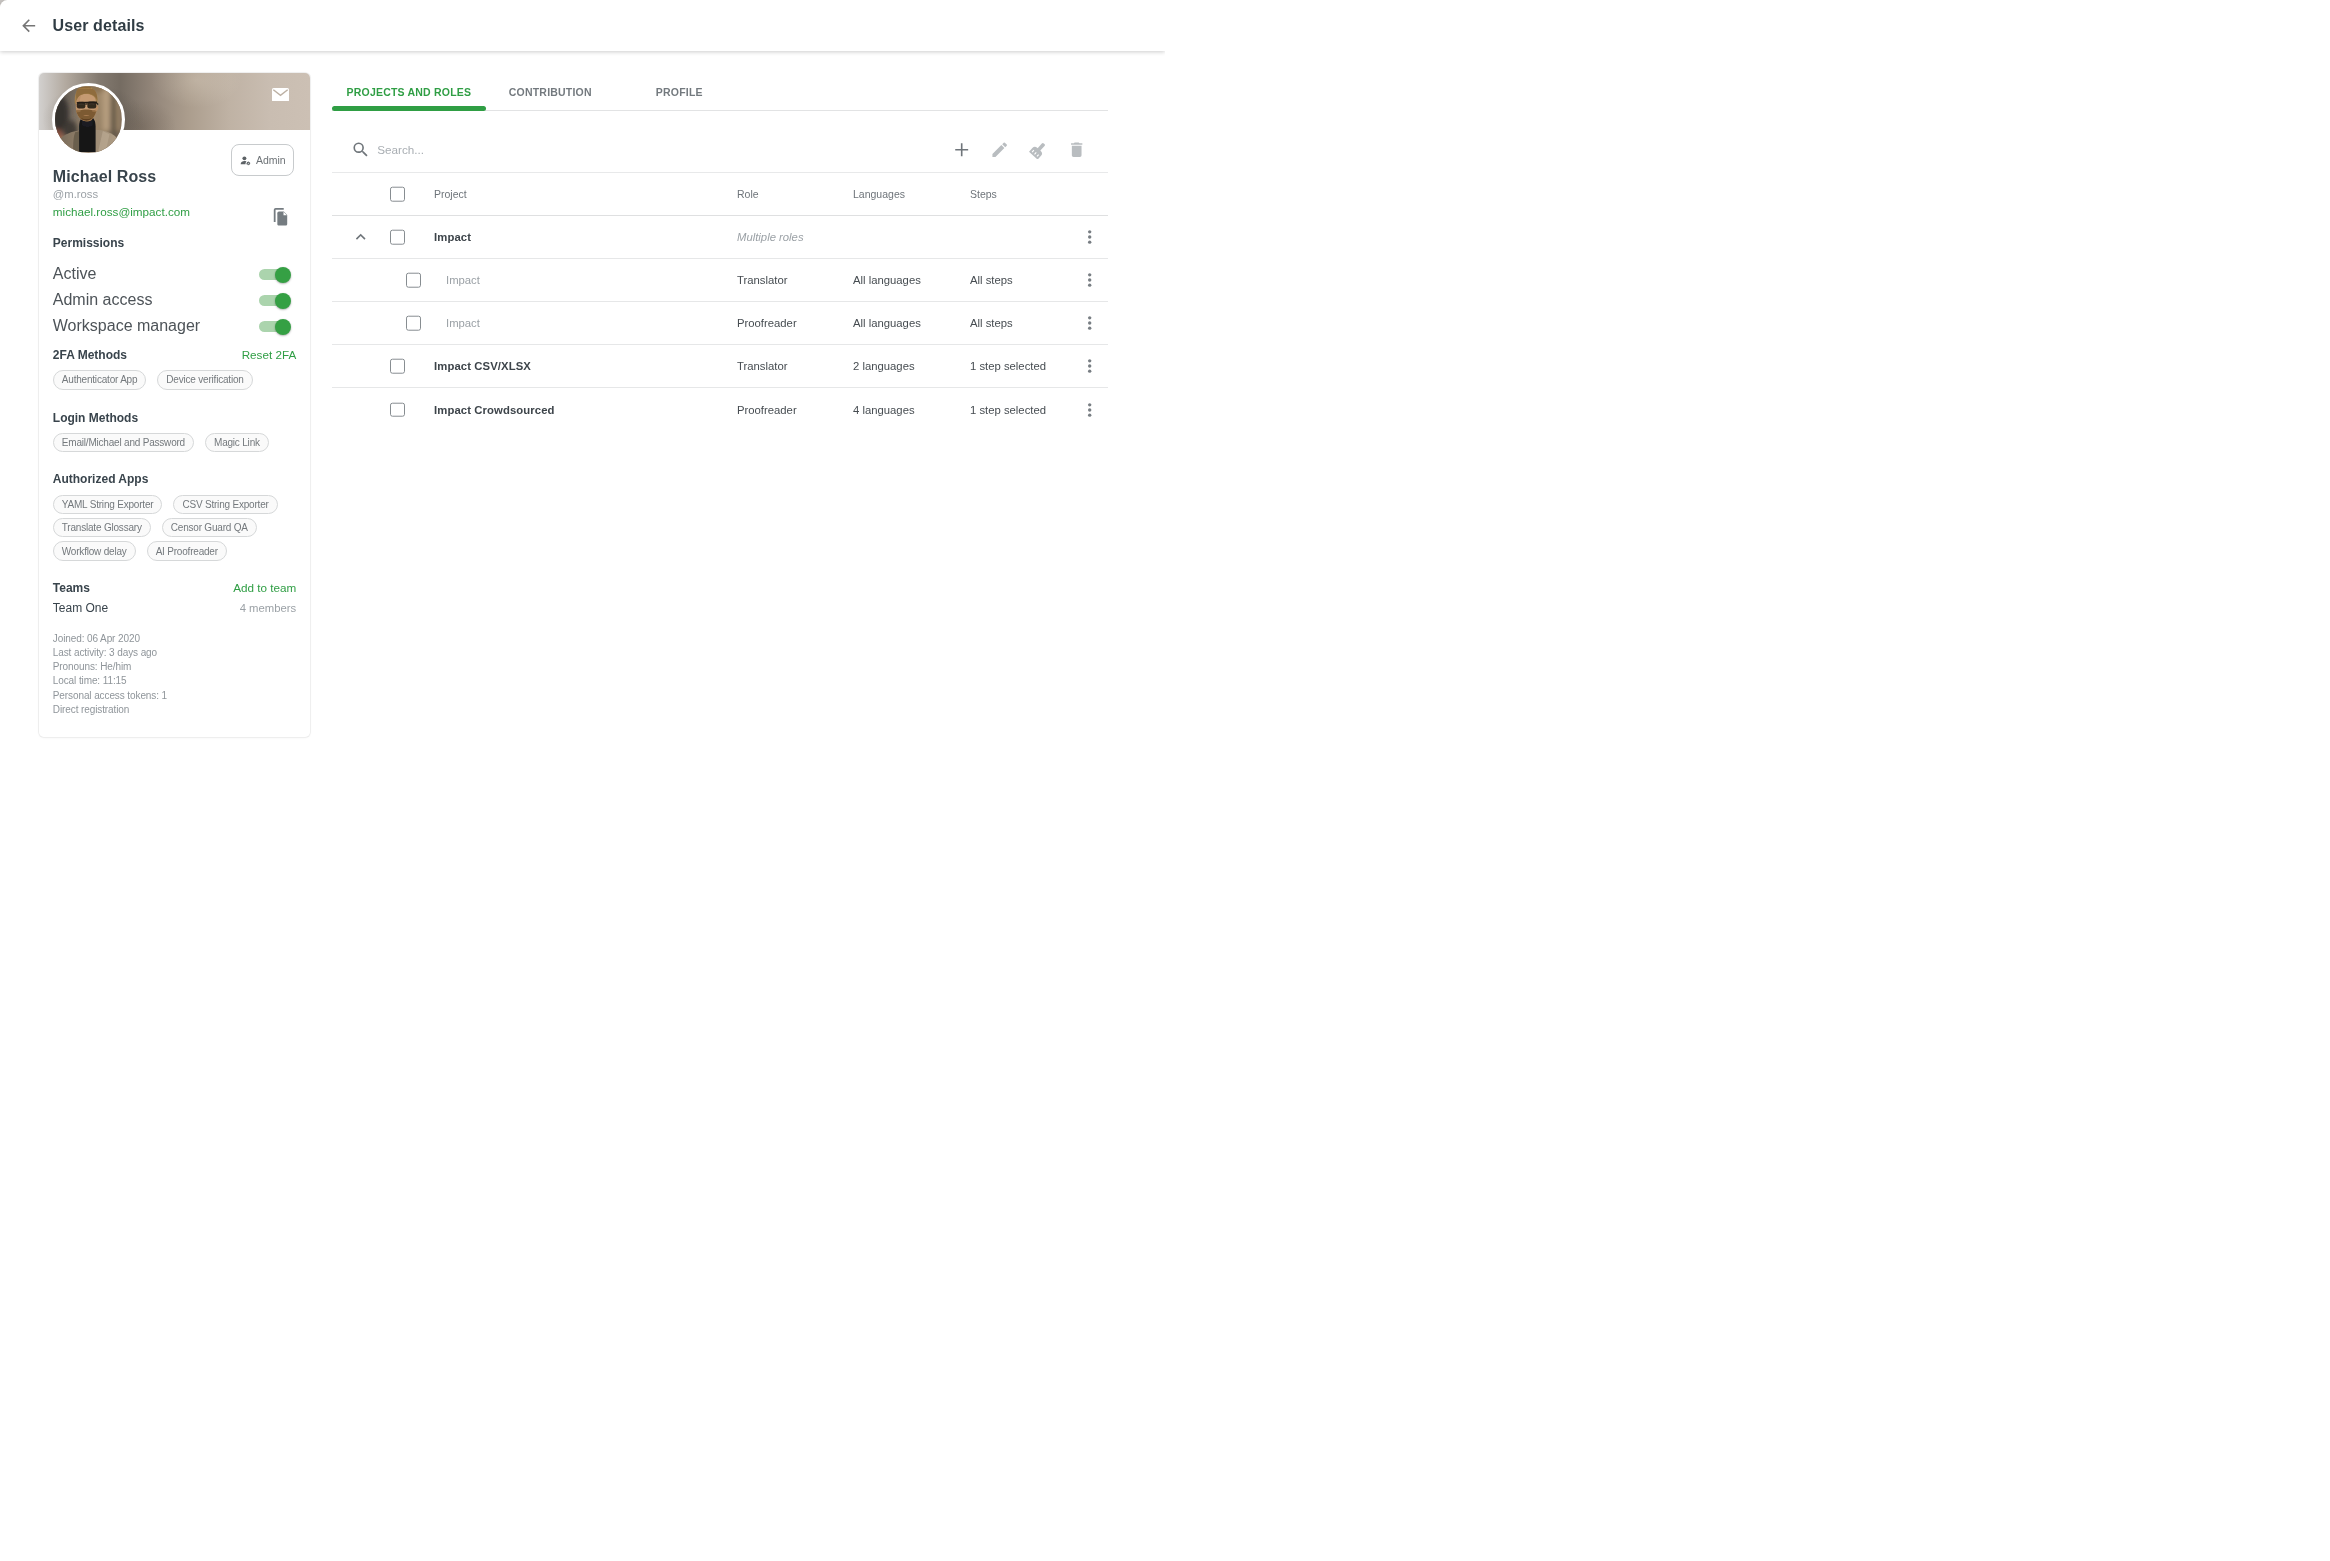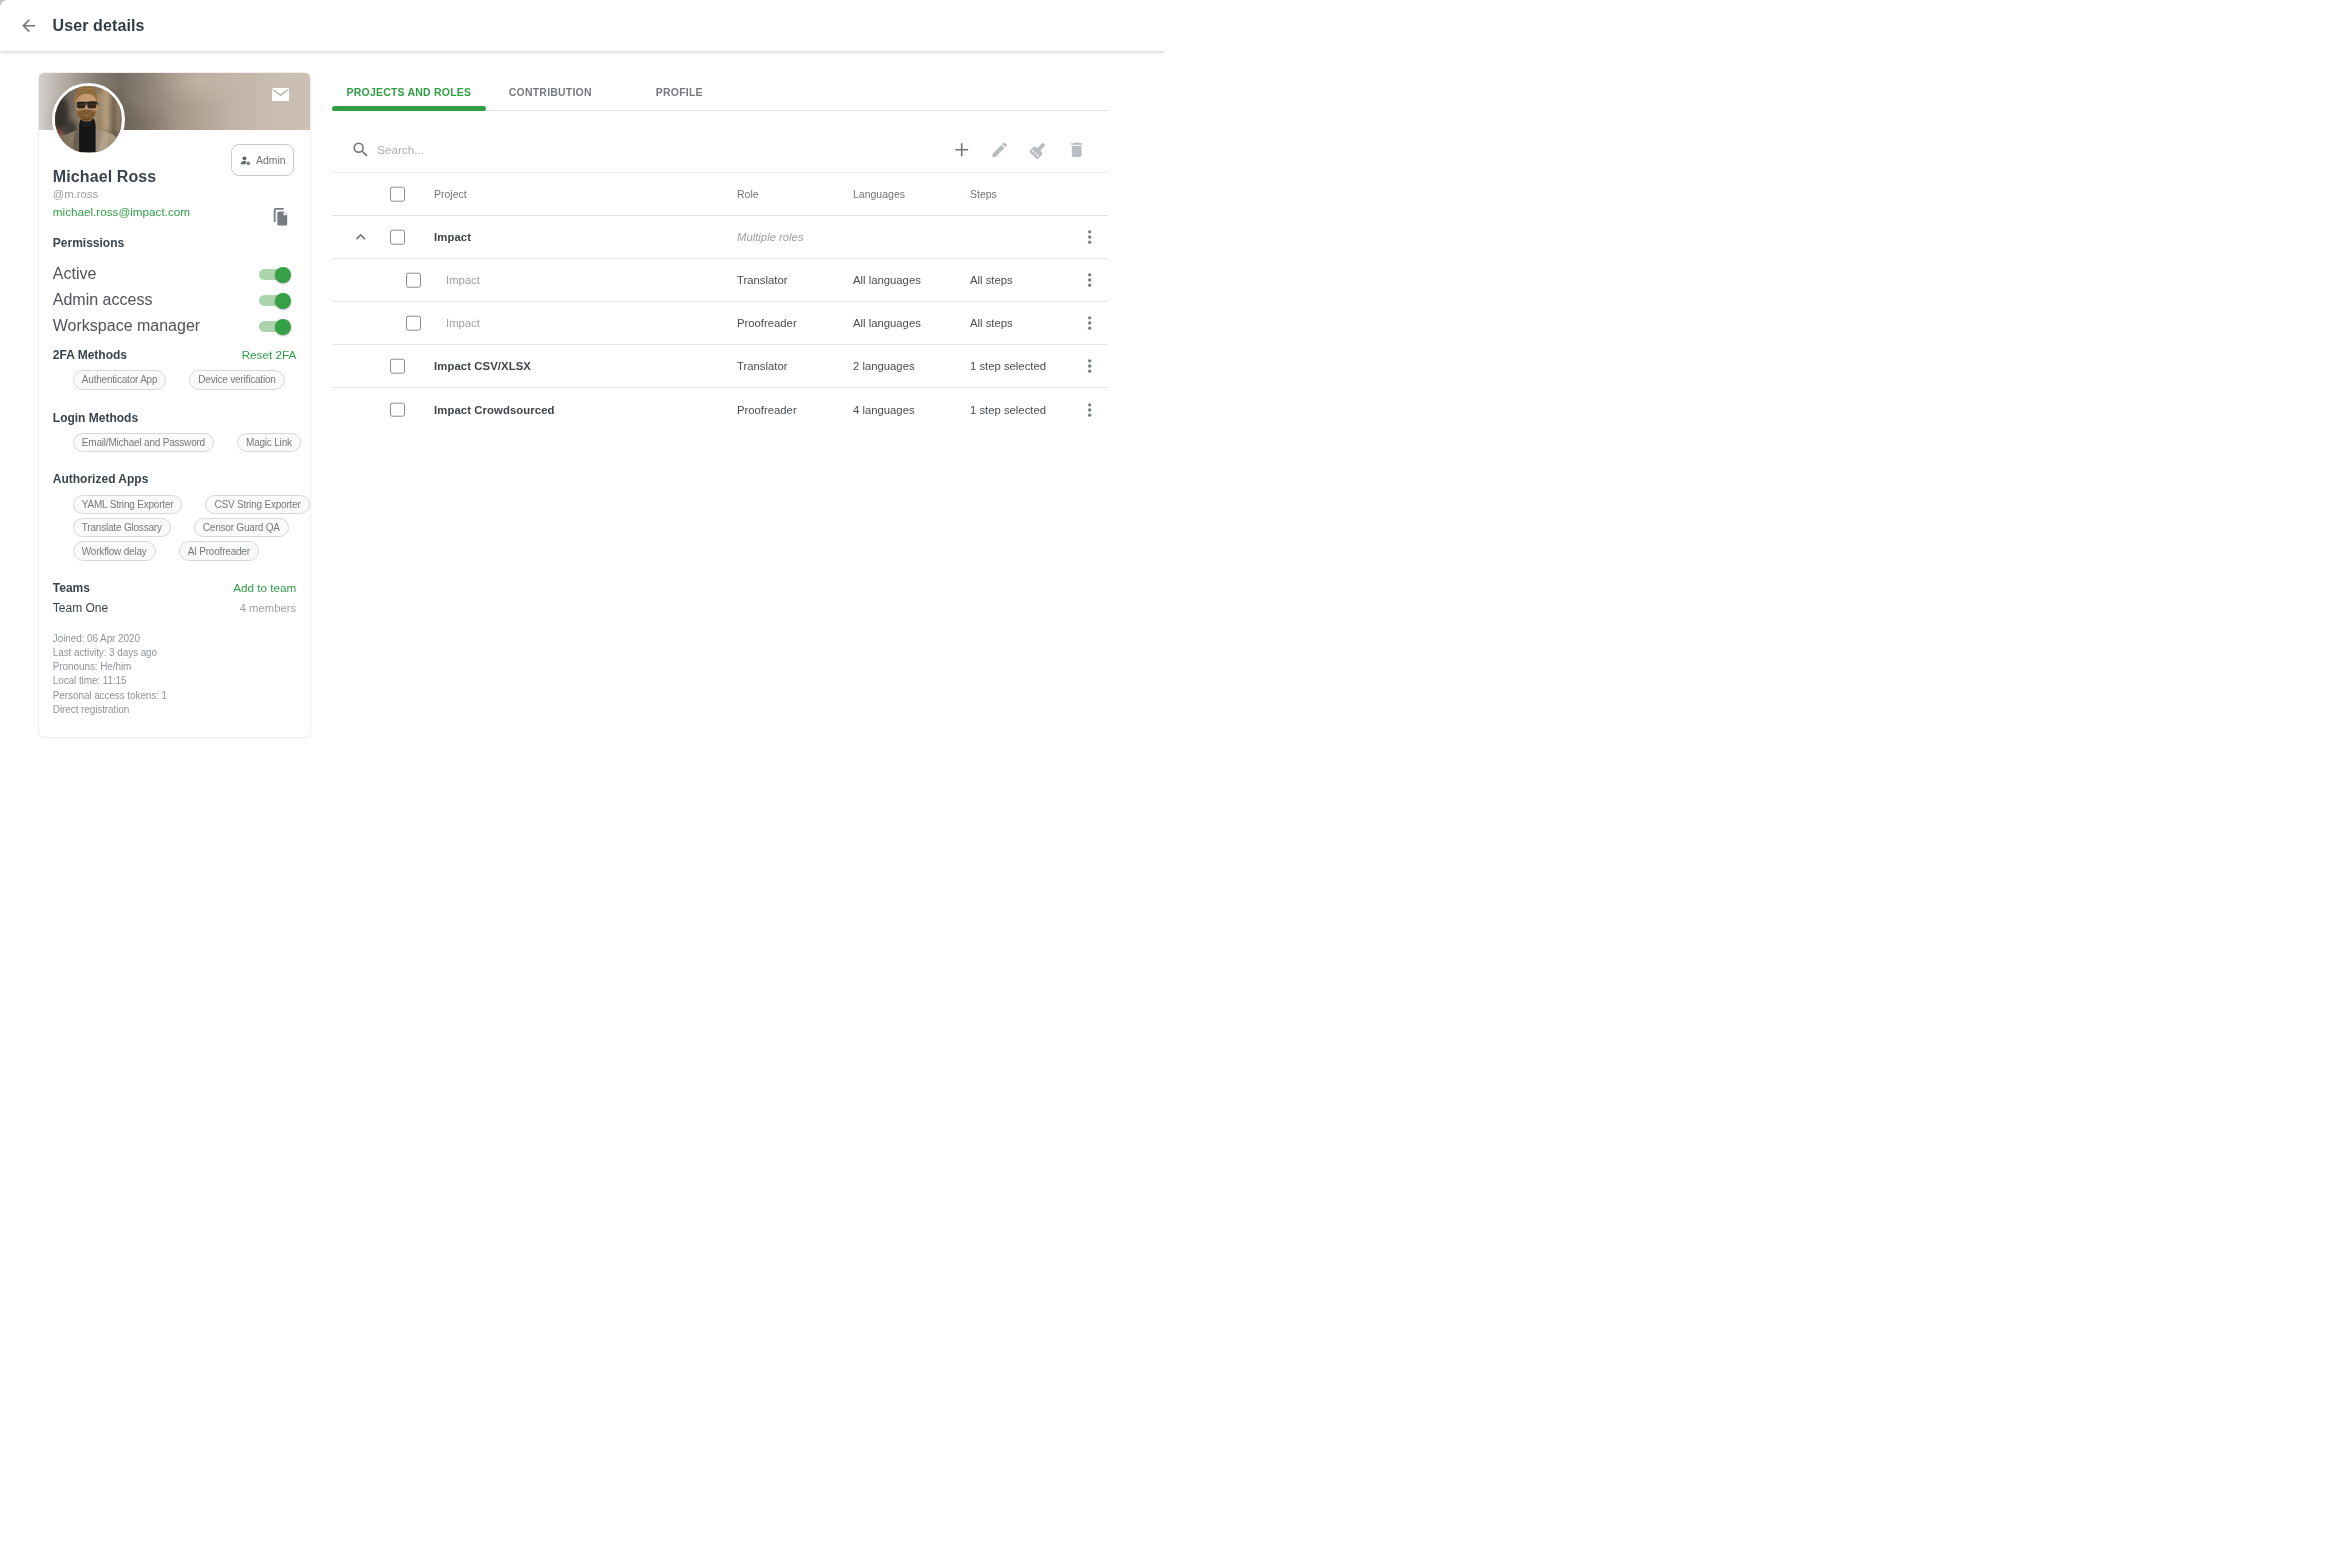--- a/index.html
+++ b/index.html
@@ -81,21 +81,21 @@
   }
   .rows-perm { margin-top:5.9px; }
   
   .switch { position:relative; width:32px; height:16px; margin-right:5.7px; cursor:pointer; flex:0 0 auto;}
   .switch .track { position:absolute; left:0.8px; top:2.4px; width:31px; height:11.3px; border-radius:5.7px; background:#abd4ad; }
   .switch .thumb {
     position:absolute; right:0; top:0; width:16px; height:16px; border-radius:50%;
     background:#35a044; box-shadow:0 0.8px 2px rgba(0,0,0,.35);
   }
   .h-2fa { margin-top:12.3px; }
-  .chips { display:flex; flex-wrap:nowrap; gap:4px 23px; margin-top:7.3px;margin-left:20px; }
+  .chips { display:flex; flex-wrap:nowrap; gap:4px 11px; margin-top:7.3px; }
   .chips + .chips { margin-top:4px; }
   .chip {
     height:19.4px; display:inline-flex; align-items:center;
     padding:0 8px; border:0.8px solid #d6d8d9; border-radius:10px;
     background:#fafafa; color:#74797d; font-size:10px; letter-spacing:-0.2px; white-space:nowrap;
   }
   .h-login { margin-top:20px; }
   .h-apps { margin-top:19px; }
   .h-teams { margin-top:19px; }
   .team-row {

